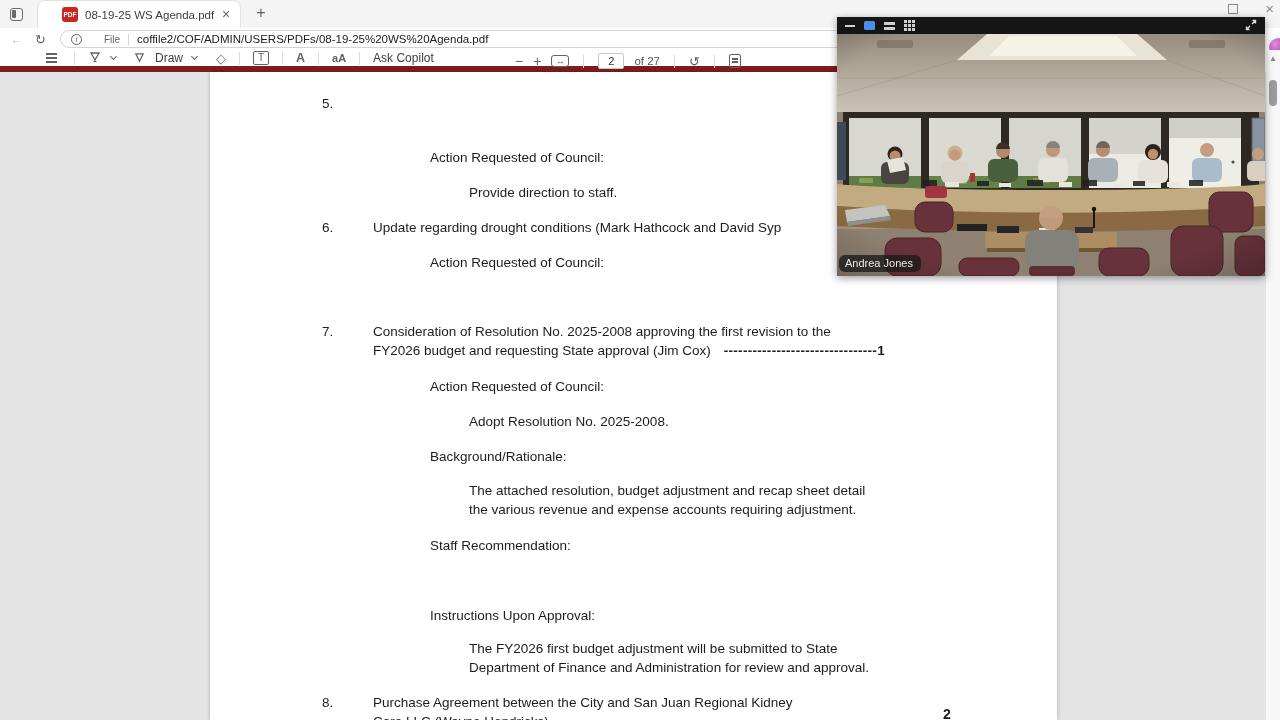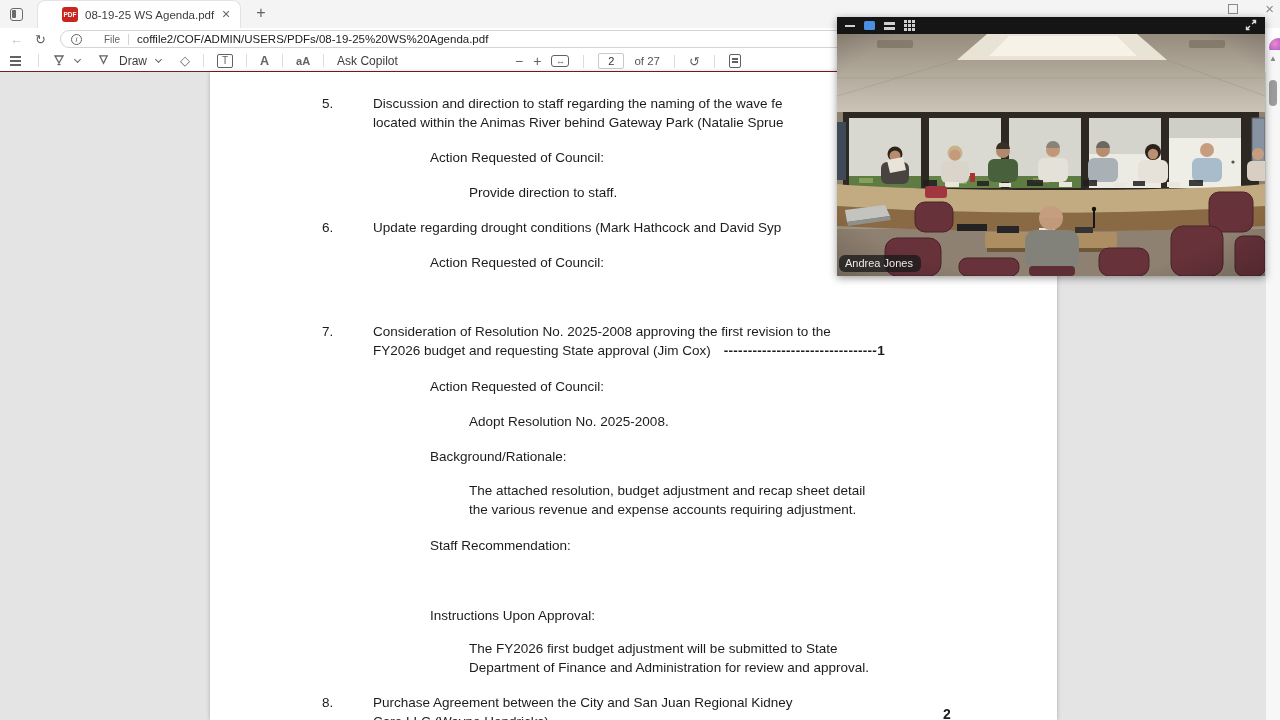--- a/index.html
+++ b/index.html
@@ -28,22 +28,22 @@
              padding:0 10px; background:#fff; }
   .info-ic { width:11px; height:11px; border:1px solid #5f6368; border-radius:50%; color:#5f6368; font-size:8px; line-height:9px;
              text-align:center; font-style:italic; flex:0 0 auto; }
   .file-label { font-size:10px; color:#5f6368; margin-left:22px; }
   .omni-sep { width:1px; height:11px; background:#d4d4d4; margin:0 8px; }
   .url-text { font-size:11.5px; color:#202124; white-space:nowrap; }
   .copilot-orb { position:absolute; right:-8px; top:10px; width:19px; height:19px; border-radius:50%;
                  background:radial-gradient(circle at 30% 30%, #f08bc0, #b05fd8 45%, #3e8ae8 85%); }
 
   
-  .pdftoolbar { position:absolute; left:0; top:50px; width:1144px; height:22px; background:#fff; border-bottom:1px solid #7f1d1d;
-                display:flex; align-items:center; font-size:12px; color:#444; }
+  .pdftoolbar { position:absolute; left:0; top:50px; width:1144px; height:22px; background:#fff; border-bottom:6px solid #7f1d1d;
+                display:flex; align-items:center; font-size:12px; color:#444;padding-left:36px; }
   .tbgroup { display:flex; align-items:center; gap:9px; }
   .tb-sep { width:1px; height:13px; background:#dcdcdc; margin:0 4px; }
   .hamb { width:11px; height:2px; background:#5f6368; box-shadow:0 4px 0 #5f6368, 0 -4px 0 #5f6368; margin:0 4px 0 10px; }
   .chev { width:5px; height:5px; border-right:1.4px solid #5f6368; border-bottom:1.4px solid #5f6368; transform:rotate(45deg); margin-top:-3px; }
   .tb-label { color:#3c3c3c; font-size:12px; }
   .tbicon { display:flex; align-items:center; justify-content:center; }
   .tb-center { position:absolute; left:515px; top:0; height:22px; display:flex; align-items:center; gap:10px; }
   .zoomglyph { font-size:14px; color:#5f6368; }
   .fitw { width:18px; height:12px; border:1.2px solid #5f6368; border-radius:3px; color:#5f6368; font-size:9px; line-height:10px; text-align:center; }
   .pageinput { width:26px; height:16px; border:1px solid #c9c9c9; border-radius:2px; font-size:11px; text-align:center; color:#333;
@@ -150,24 +150,20 @@
     <span class="rot">↺</span>
     <div class="tb-sep"></div>
     <div class="pview"></div>
   </div>
 </div>
 
 <div class="docarea">
   <div class="page">
 
     <span class="num" style="top:23px">5.</span>
-    <div class="it" style="top:23px">
-      <div>Discussion and direction to staff regarding the naming of the wave fe</div>
-      <div>located within the Animas River behind Gateway Park (Natalie Sprue</div>
-    </div>
 
     <div class="hd" style="top:77px">Action Requested of Council:</div>
     <div class="pa" style="top:112px">Provide direction to staff.</div>
 
     <span class="num" style="top:147px">6.</span>
     <div class="it" style="top:147px">
       <div>Update regarding drought conditions (Mark Hathcock and David Syp</div>
     </div>
 
     <div class="hd" style="top:182px">Action Requested of Council:</div>

